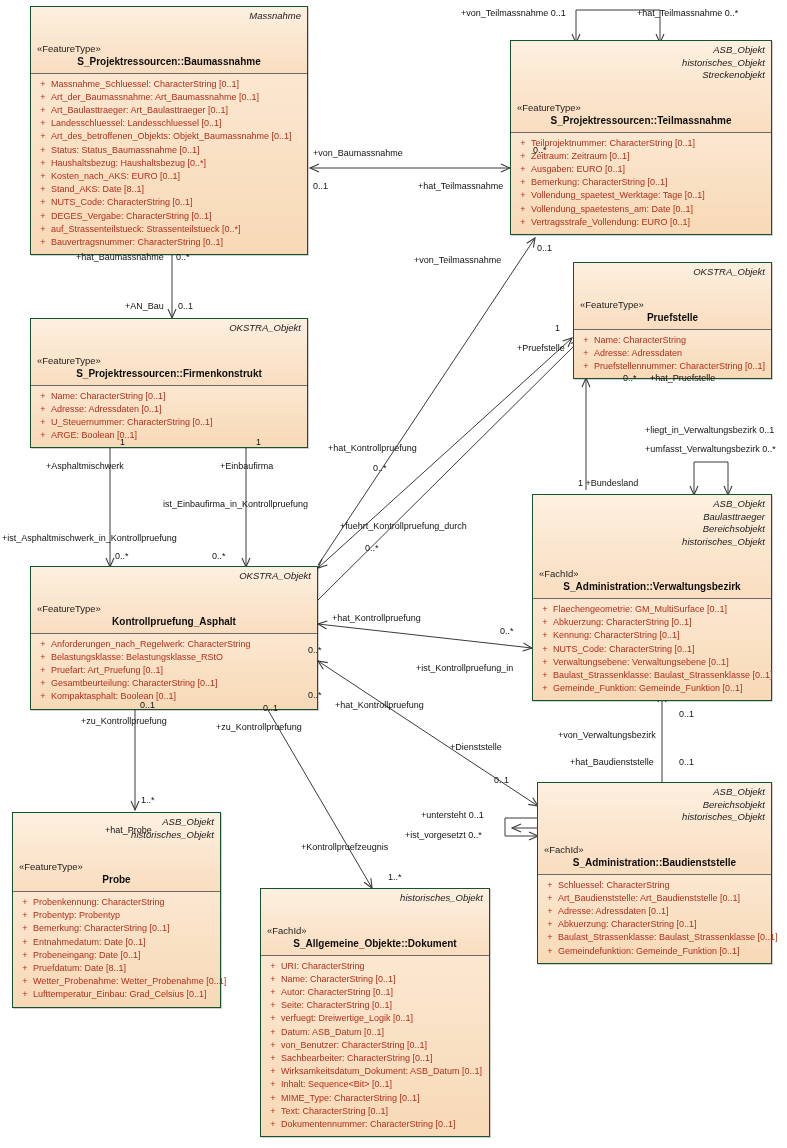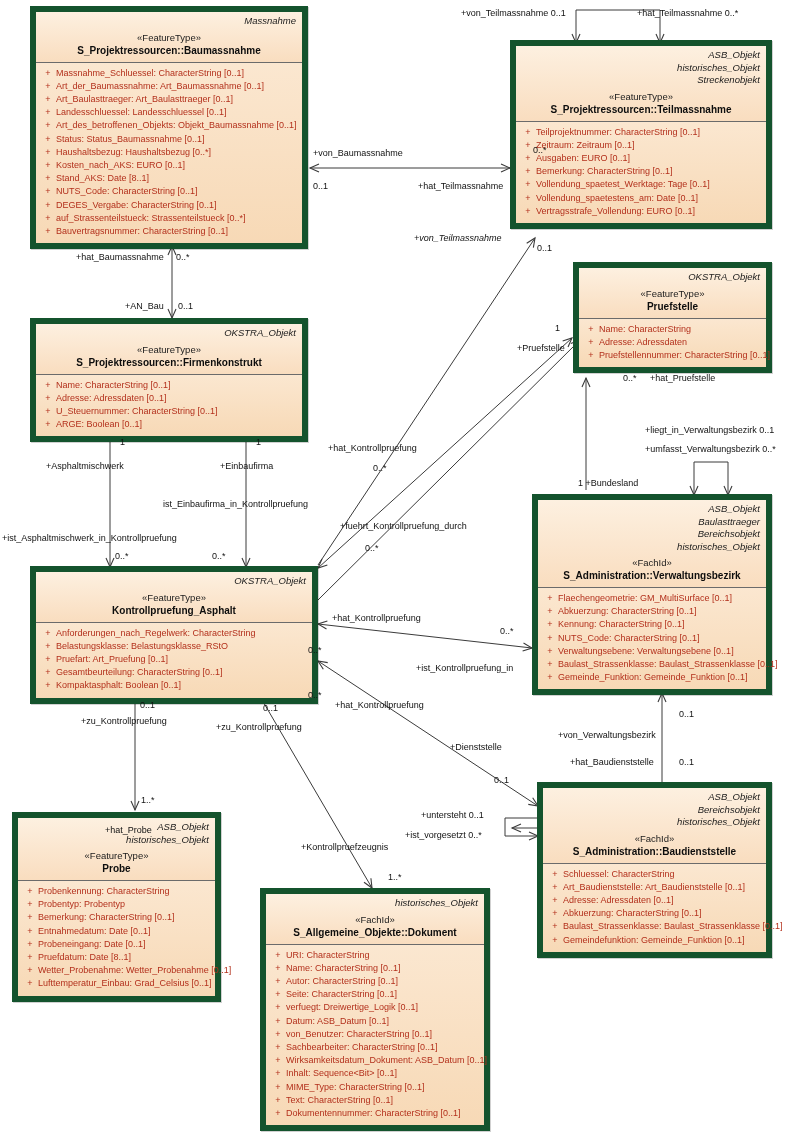--- a/index.html
+++ b/index.html
@@ -15,42 +15,42 @@
     overflow: hidden;
   }
   svg.edges {
     position: absolute;
     left: 0; top: 0;
     width: 787px; height: 1148px;
     pointer-events: none;
   }
   .uml-class {
     position: absolute;
-    border: 6px solid #14532d;
+    border: 1px solid #14532d;
     background: #fbe3c8;
     box-sizing: border-box;
     box-shadow: 1px 1px 0 rgba(0,0,0,0.18);
   }
   .uml-head {
     background: linear-gradient(to bottom, #fdf0e0 0%, #f9ddbf 100%);
     padding: 3px 6px 5px 6px;
     border-bottom: 1px solid #6b6b6b;
   }
   .stereo-list {
     text-align: right;
     font-style: italic;
     font-size: 9.5px;
     color: #1b1b1b;
     line-height: 12.5px;
   }
   .kw {
-    text-align: center;
+    text-align: left;
     font-size: 9.5px;
     color: #1b1b1b;
-    margin-top: 4px;
+    margin-top: 20px;
     line-height: 12px;
   }
   .cname {
     text-align: center;
     font-size: 10px;
     font-weight: bold;
     color: #0d0d0d;
     line-height: 13px;
   }
   .uml-attrs {
@@ -509,21 +509,21 @@
     </div>
   </div>
 
   <div id="edge-label-layer">
       <div class="edge-label" style="left: 461px; top: 8px;">+von_Teilmassnahme 0..1</div>
       <div class="edge-label" style="left: 637px; top: 8px;">+hat_Teilmassnahme 0..*</div>
       <div class="edge-label" style="left: 313px; top: 148px;">+von_Baumassnahme</div>
       <div class="edge-label" style="left: 313px; top: 181px;">0..1</div>
       <div class="edge-label" style="left: 418px; top: 181px;">+hat_Teilmassnahme</div>
       <div class="edge-label" style="left: 533px; top: 145px;">0..*</div>
-      <div class="edge-label" style="left: 414px; top: 233px; font-style: italic;">+von_Teilmassnahme</div>
+      <div class="edge-label" style="left: 414px; top: 255px;">+von_Teilmassnahme</div>
       <div class="edge-label" style="left: 537px; top: 243px;">0..1</div>
       <div class="edge-label" style="left: 76px; top: 252px;">+hat_Baumassnahme</div>
       <div class="edge-label" style="left: 176px; top: 252px;">0..*</div>
       <div class="edge-label" style="left: 125px; top: 301px;">+AN_Bau</div>
       <div class="edge-label" style="left: 178px; top: 301px;">0..1</div>
       <div class="edge-label" style="left: 517px; top: 343px;">+Pruefstelle</div>
       <div class="edge-label" style="left: 555px; top: 323px;">1</div>
       <div class="edge-label" style="left: 623px; top: 373px;">0..*</div>
       <div class="edge-label" style="left: 650px; top: 373px; text-align: right;">+hat_Pruefstelle</div>
       <div class="edge-label" style="left: 120px; top: 437px;">1</div>

